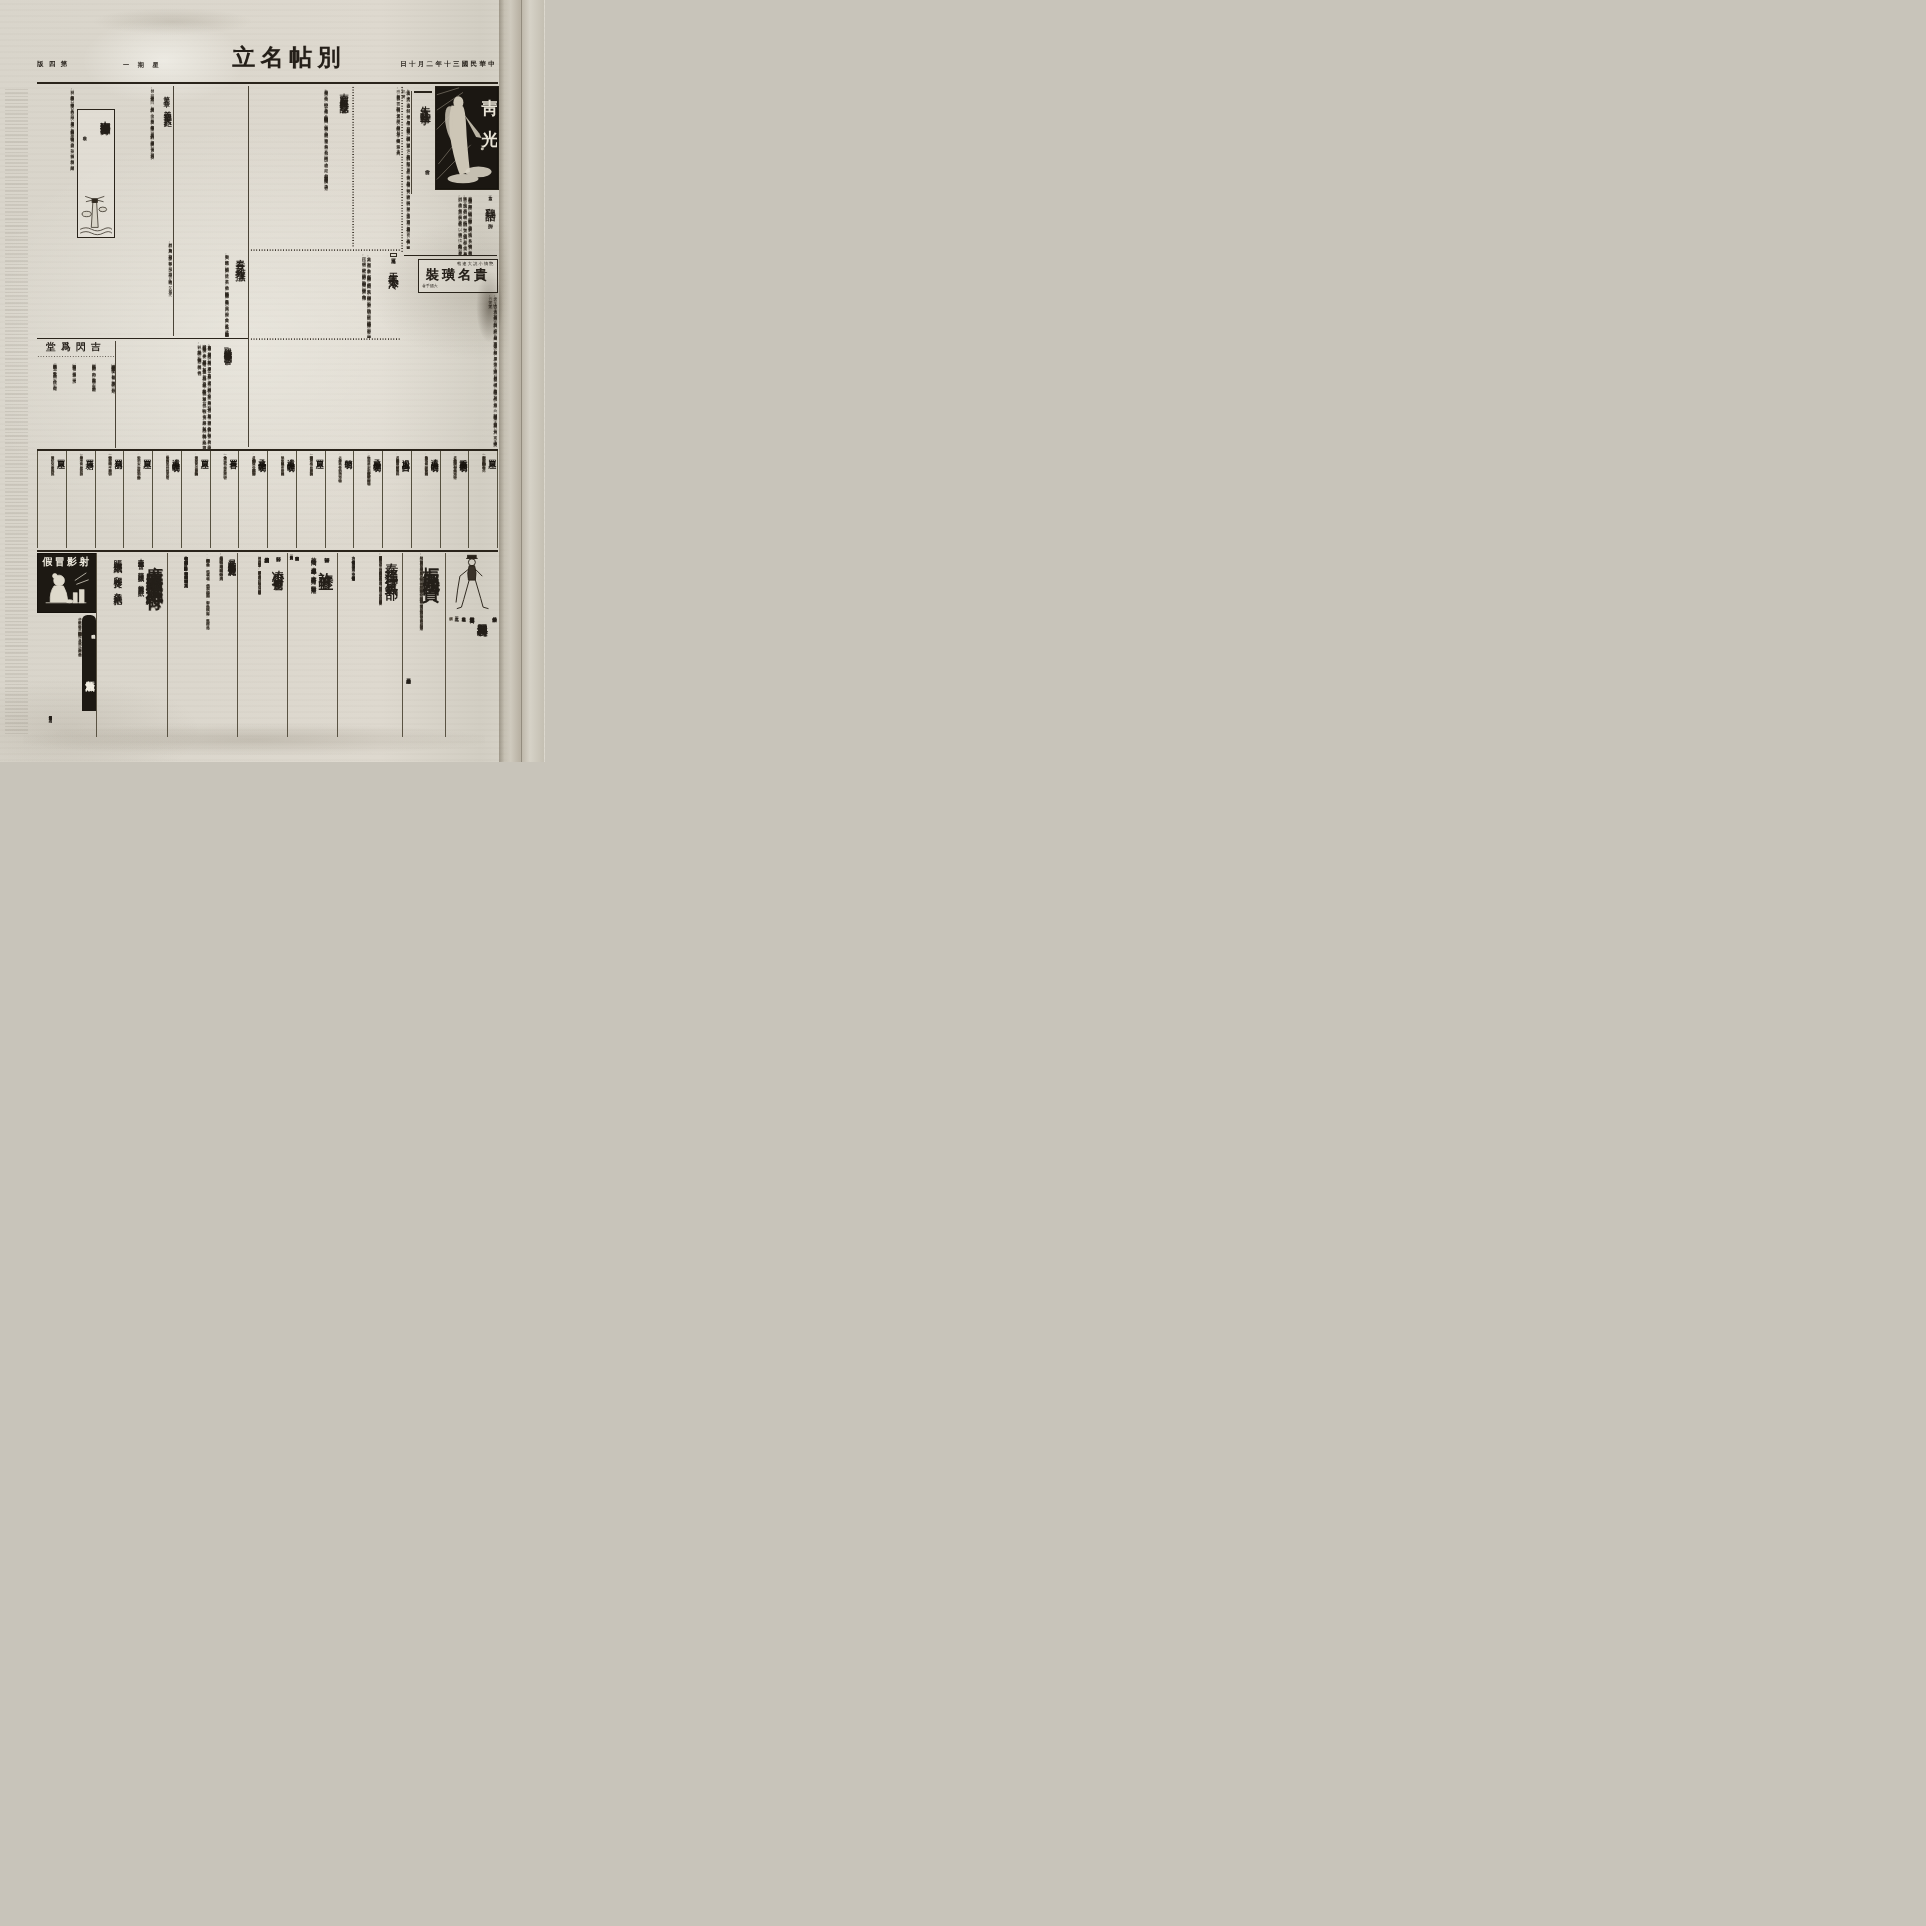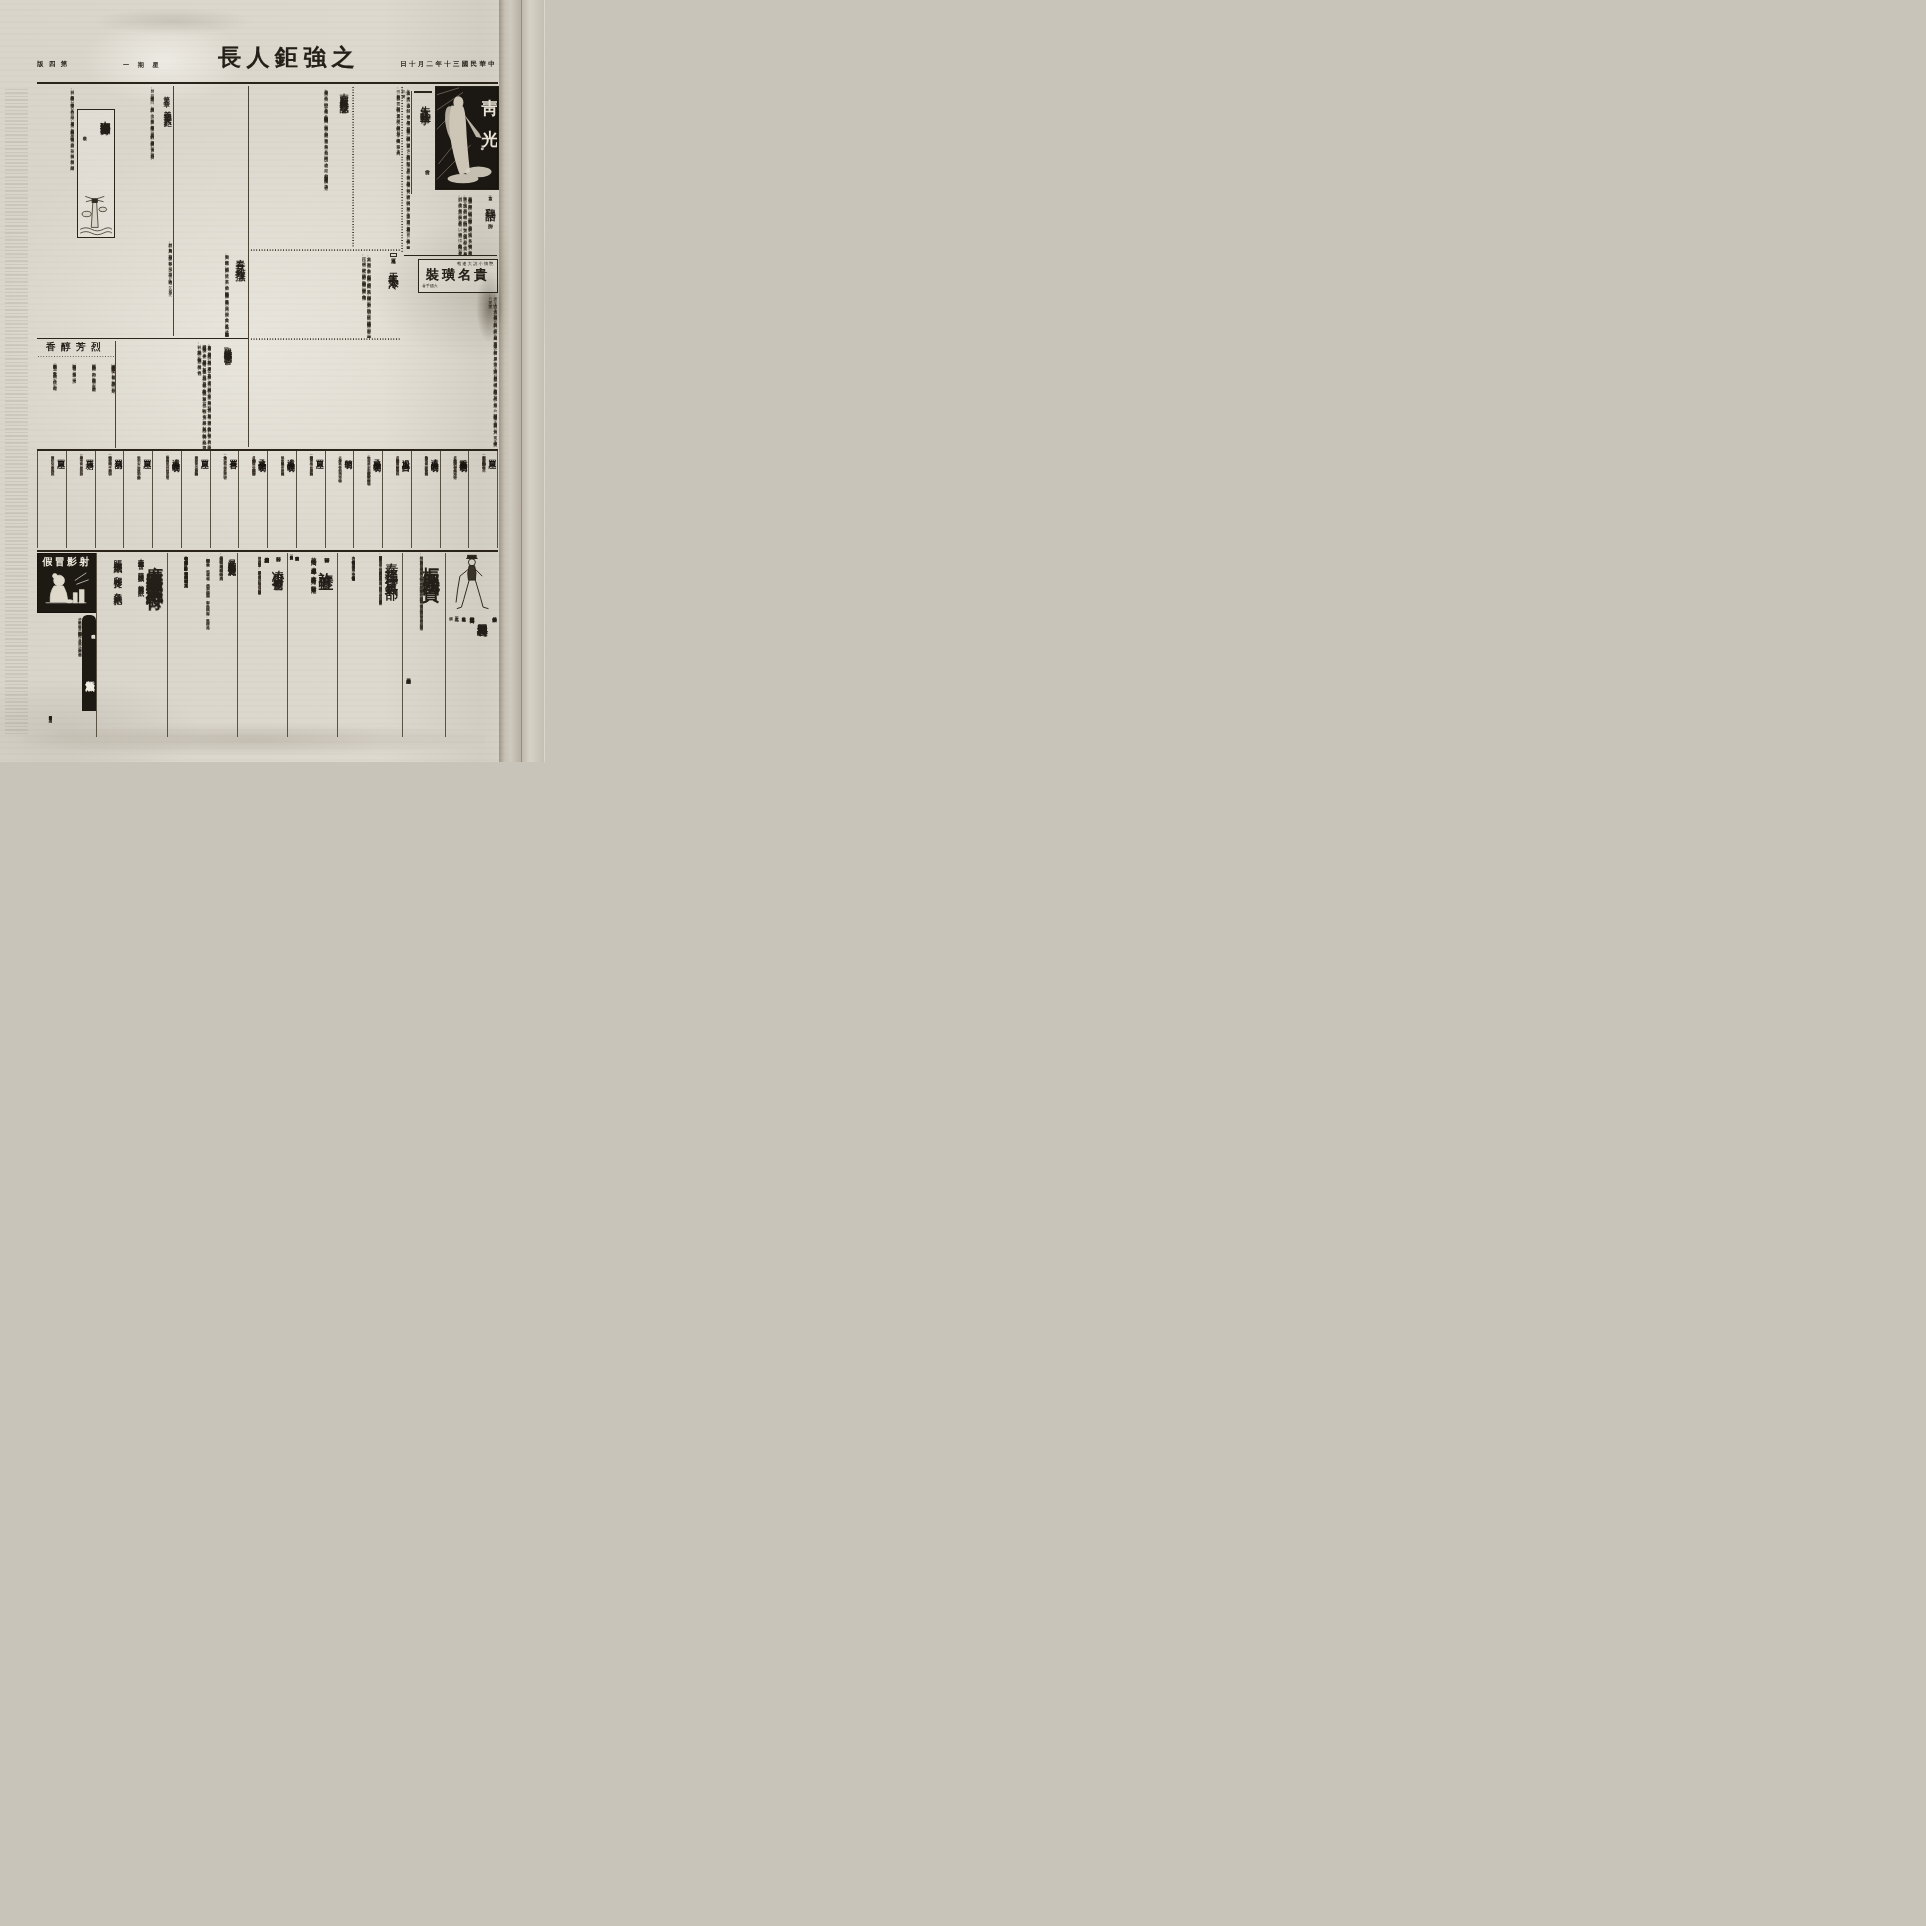--- a/index.html
+++ b/index.html
@@ -37,21 +37,21 @@
 <div id="page">
 
   <div class="abs" style="left:499px;top:0;width:45px;height:762px;
        background:linear-gradient(90deg,rgba(90,80,62,.45) 0,rgba(150,140,120,.25) 5.4px,#cfcabe 11.6px,#b9b2a4 21px,#d6d2c7 31px,#c4bfb2 100%);"></div>
   <div class="abs" style="left:521px;top:0;width:0.8px;height:762px;background:rgba(70,60,45,.35);"></div>
   <div class="stain" style="left:476px;top:270px;width:27px;height:73px;background:radial-gradient(ellipse at center,rgba(50,42,30,.5),transparent 70%);"></div>
   <div class="stain" style="left:92px;top:7.7px;width:162px;height:27px;background:radial-gradient(ellipse at center,rgba(90,80,60,.15),transparent 70%);"></div>
   <div class="stain" style="left:23px;top:724px;width:462px;height:31px;background:radial-gradient(ellipse at center,rgba(80,70,52,.18),transparent 75%);"></div>
 
   <div class="abs hz" style="left:358px;top:60px;width:139px;font-size:6.5px;font-weight:bold;letter-spacing:2.3px;text-align:right;"><span>日十月二年十三國民華中</span></div>
-  <div class="abs hz" style="left:216px;top:42px;width:146px;font-size:23px;font-weight:bold;letter-spacing:5.4px;text-align:center;font-family:'Liberation Serif','DejaVu Serif',serif;text-shadow:0.4px 0.4px 0 rgba(40,30,20,.4);"><span>長人鉅強之</span></div>
+  <div class="abs hz" style="left:216px;top:42px;width:146px;font-size:23px;font-weight:bold;letter-spacing:5.4px;text-align:center;font-family:'Liberation Serif','DejaVu Serif',serif;text-shadow:0.4px 0.4px 0 rgba(40,30,20,.4);"><span>立名帖別</span></div>
   <div class="abs hz" style="left:123px;top:61px;width:58px;font-size:6.2px;font-weight:bold;letter-spacing:8.5px;"><span>一期星</span></div>
   <div class="abs hz" style="left:37px;top:60px;width:54px;font-size:6.5px;font-weight:bold;letter-spacing:5.4px;"><span>版四第</span></div>
   <div class="rule-h" style="left:37px;top:82px;width:461px;height:1.5px;"></div>
 
   <div class="abs" style="left:435px;top:86px;width:62px;height:102px;border:0.8px solid #241f17;background:#17140f;">
     <svg width="61" height="101" viewBox="0 0 158 262">
       <rect x="0" y="0" width="158" height="262" fill="#1b1712"></rect>
       <g stroke="#8d8576" stroke-width="2" opacity=".8">
         <line x1="2" y1="20" x2="60" y2="2"></line>
           <line x1="2" y1="60" x2="70" y2="14"></line>
@@ -155,21 +155,21 @@
         <path d="M5 110 Q20 102 35 110 T65 110 T88 110"></path>
         <ellipse cx="22" cy="60" rx="12" ry="7" fill="#d8d4c8"></ellipse>
         <ellipse cx="64" cy="48" rx="10" ry="6" fill="#d8d4c8"></ellipse>
       </g>
     </svg>
   </div>
   <div class="abs v body-txt" style="left:37px;top:86px;width:37px;height:250px;"><span>以行矣。長人鉅酬以巨資。法可堅拒弗受。長人鉅強之。法可笑曰。貧道乃修道之人。久已視金錢如敝屣。要此阿堵物何用。吾黨公絕。敢棄。鐵旗幟。勝糾黨羽。挺已納降。</span></div>
   <div class="abs v body-txt" style="left:77px;top:239px;width:95px;height:97px;"><span>奸商蠹。衆大驚拜服。黨羽載拜謝罪。願改前非。法可頷之。飄然而去。集大隊相送。笑。（二四）（未完）</span></div>
 
   <div class="abs" style="left:37px;top:341px;width:78px;height:106px;">
-    <div class="hz" style="font-size:9.6px;font-weight:bold;text-align:center;letter-spacing:5.4px;"><span>香醇芳烈</span></div>
+    <div class="hz" style="font-size:9.6px;font-weight:bold;text-align:center;letter-spacing:5.4px;"><span>堂爲閃吉</span></div>
     <div class="wavy-h" style="width:100%;margin:1.5px 0 2.3px;"></div>
     <div style="display:flex;flex-direction:row-reverse;height:87px;">
       <div class="v body-txt" style="width:25%;height:100%;"><span>㈠徵求有時間性及趣味性之小品文字。凡社會花絮。地方掌故等紀述。均所歡迎。</span></div>
       <div class="v body-txt" style="width:25%;height:100%;"><span>㈡來稿以文言語體均可。力求簡悍。每篇勿逾五百字。百字以下者尤歡迎。</span></div>
       <div class="v body-txt" style="width:25%;height:100%;"><span>㈢來稿均明姓名住址。稿末請蓋章。以便通訊。</span></div>
       <div class="v body-txt" style="width:25%;height:100%;"><span>㈣稿酬每半月發刊。每千字一元至三角起碼。不錄之稿。恕不檢還。</span></div>
     </div>
   </div>
 
   <div class="abs" style="left:117px;top:341px;width:115px;height:108px;display:flex;flex-direction:row-reverse;">

